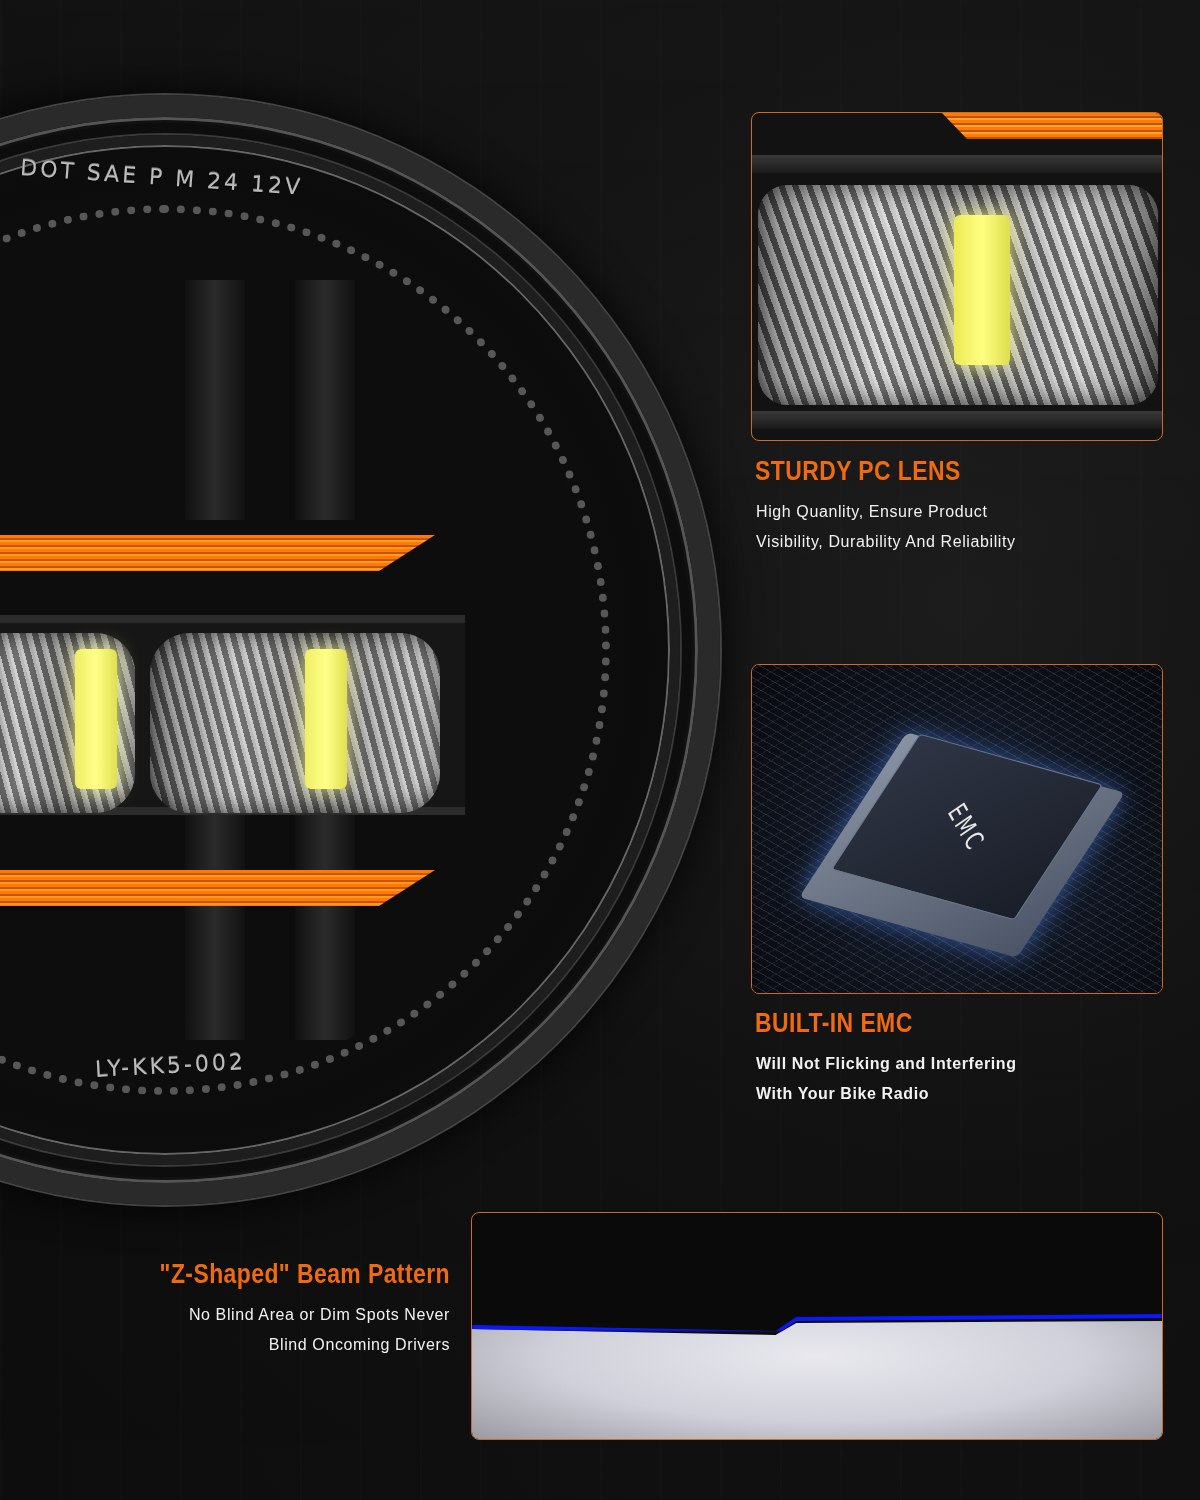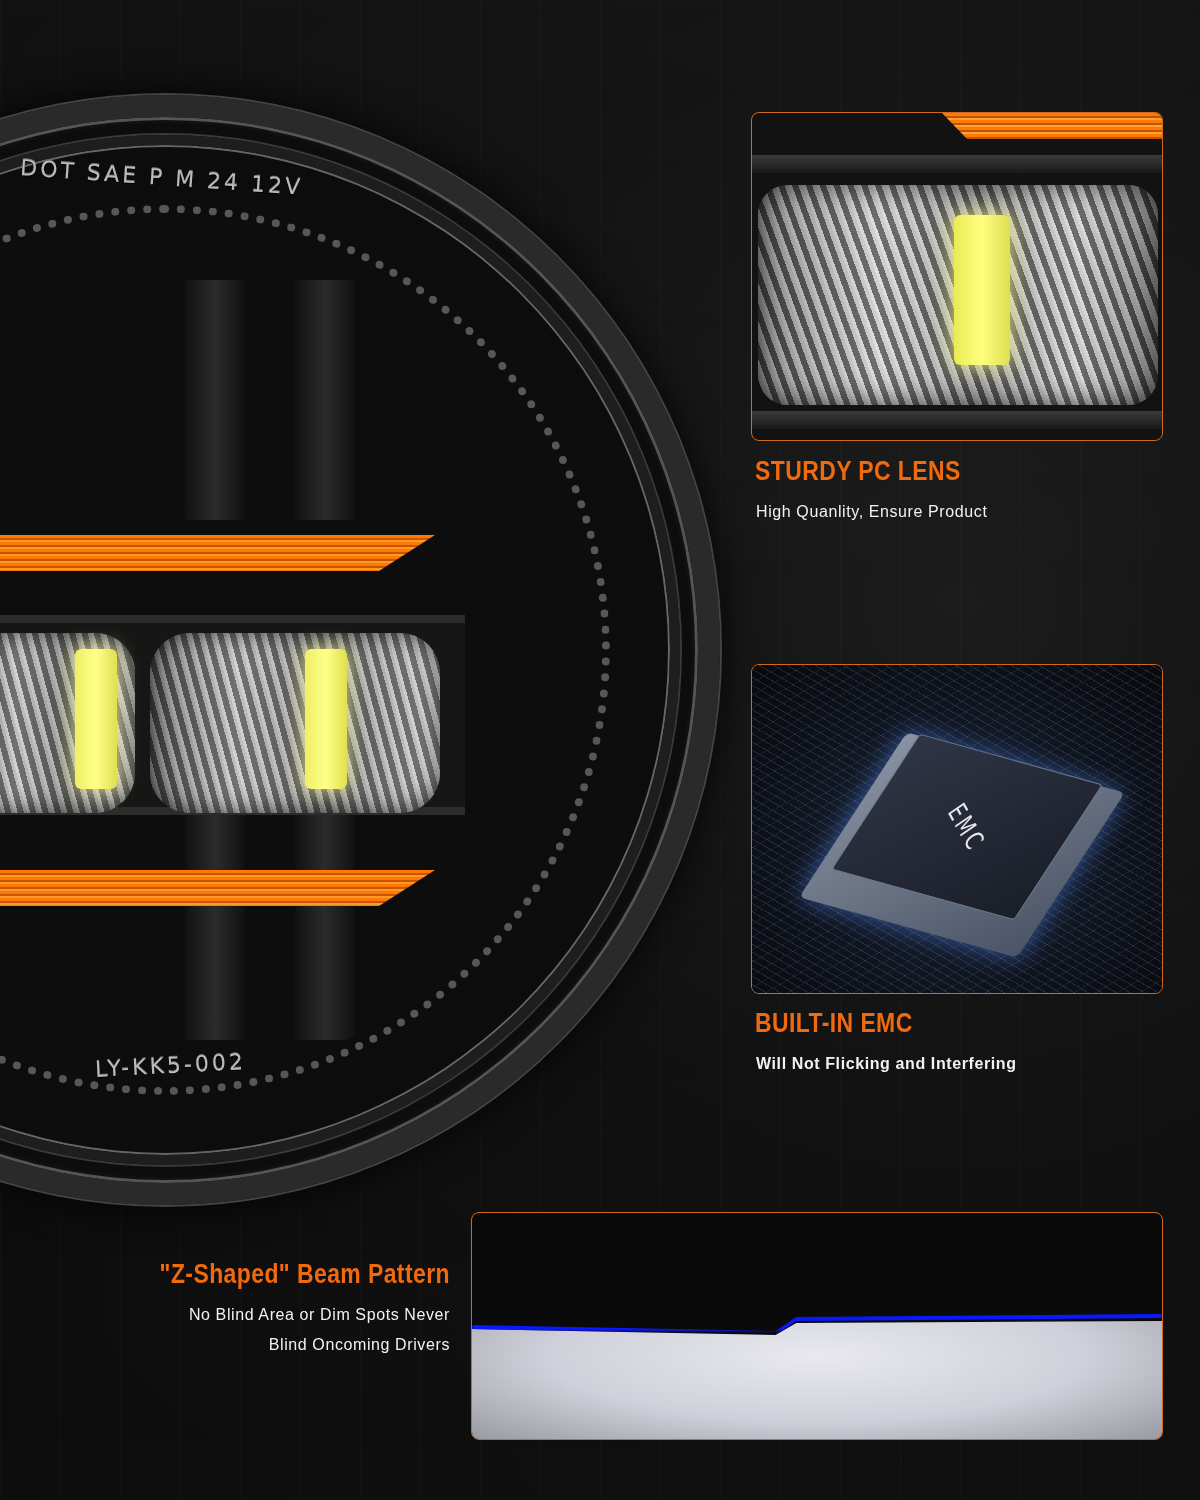--- a/index.html
+++ b/index.html
@@ -190,32 +190,34 @@
   <div class="pl-amber"></div>
   <div class="pl-bar" style="top:42px;"></div>
   <div class="pl-lens">
     <div class="pl-led"></div>
   </div>
   <div class="pl-bar" style="top:298px;"></div>
 </div>
 <div class="feature-title" style="left:755px;top:456px;">STURDY PC LENS</div>
 <div class="feature-desc" style="left:756px;top:497px;">
   <div>High Quanlity, Ensure Product</div>
+  <div>Visibility, Durability And Reliability</div>
 </div>
 
 <div class="panel panel-emc">
   <div class="circuit"></div>
   <div class="chip-base"></div>
   <div class="chip-top">
     <span class="chip-label">EMC</span>
   </div>
 </div>
 <div class="feature-title" style="left:755px;top:1008px;">BUILT-IN EMC</div>
 <div class="feature-desc" style="left:756px;top:1049px;font-weight:bold;">
   <div>Will Not Flicking and Interfering</div>
+  <div>With Your Bike Radio</div>
 </div>
 
 <div class="feature-title align-right" style="right:750px;top:1259px;width:420px;">"Z-Shaped" Beam Pattern</div>
 <div class="feature-desc" style="left:40px;width:410px;top:1300px;text-align:right;">
   <div>No Blind Area or Dim Spots Never</div>
   <div>Blind Oncoming Drivers</div>
 </div>
 <div class="panel panel-beam">
   <div class="beam-light"></div>
   <div class="beam-edge"></div>

